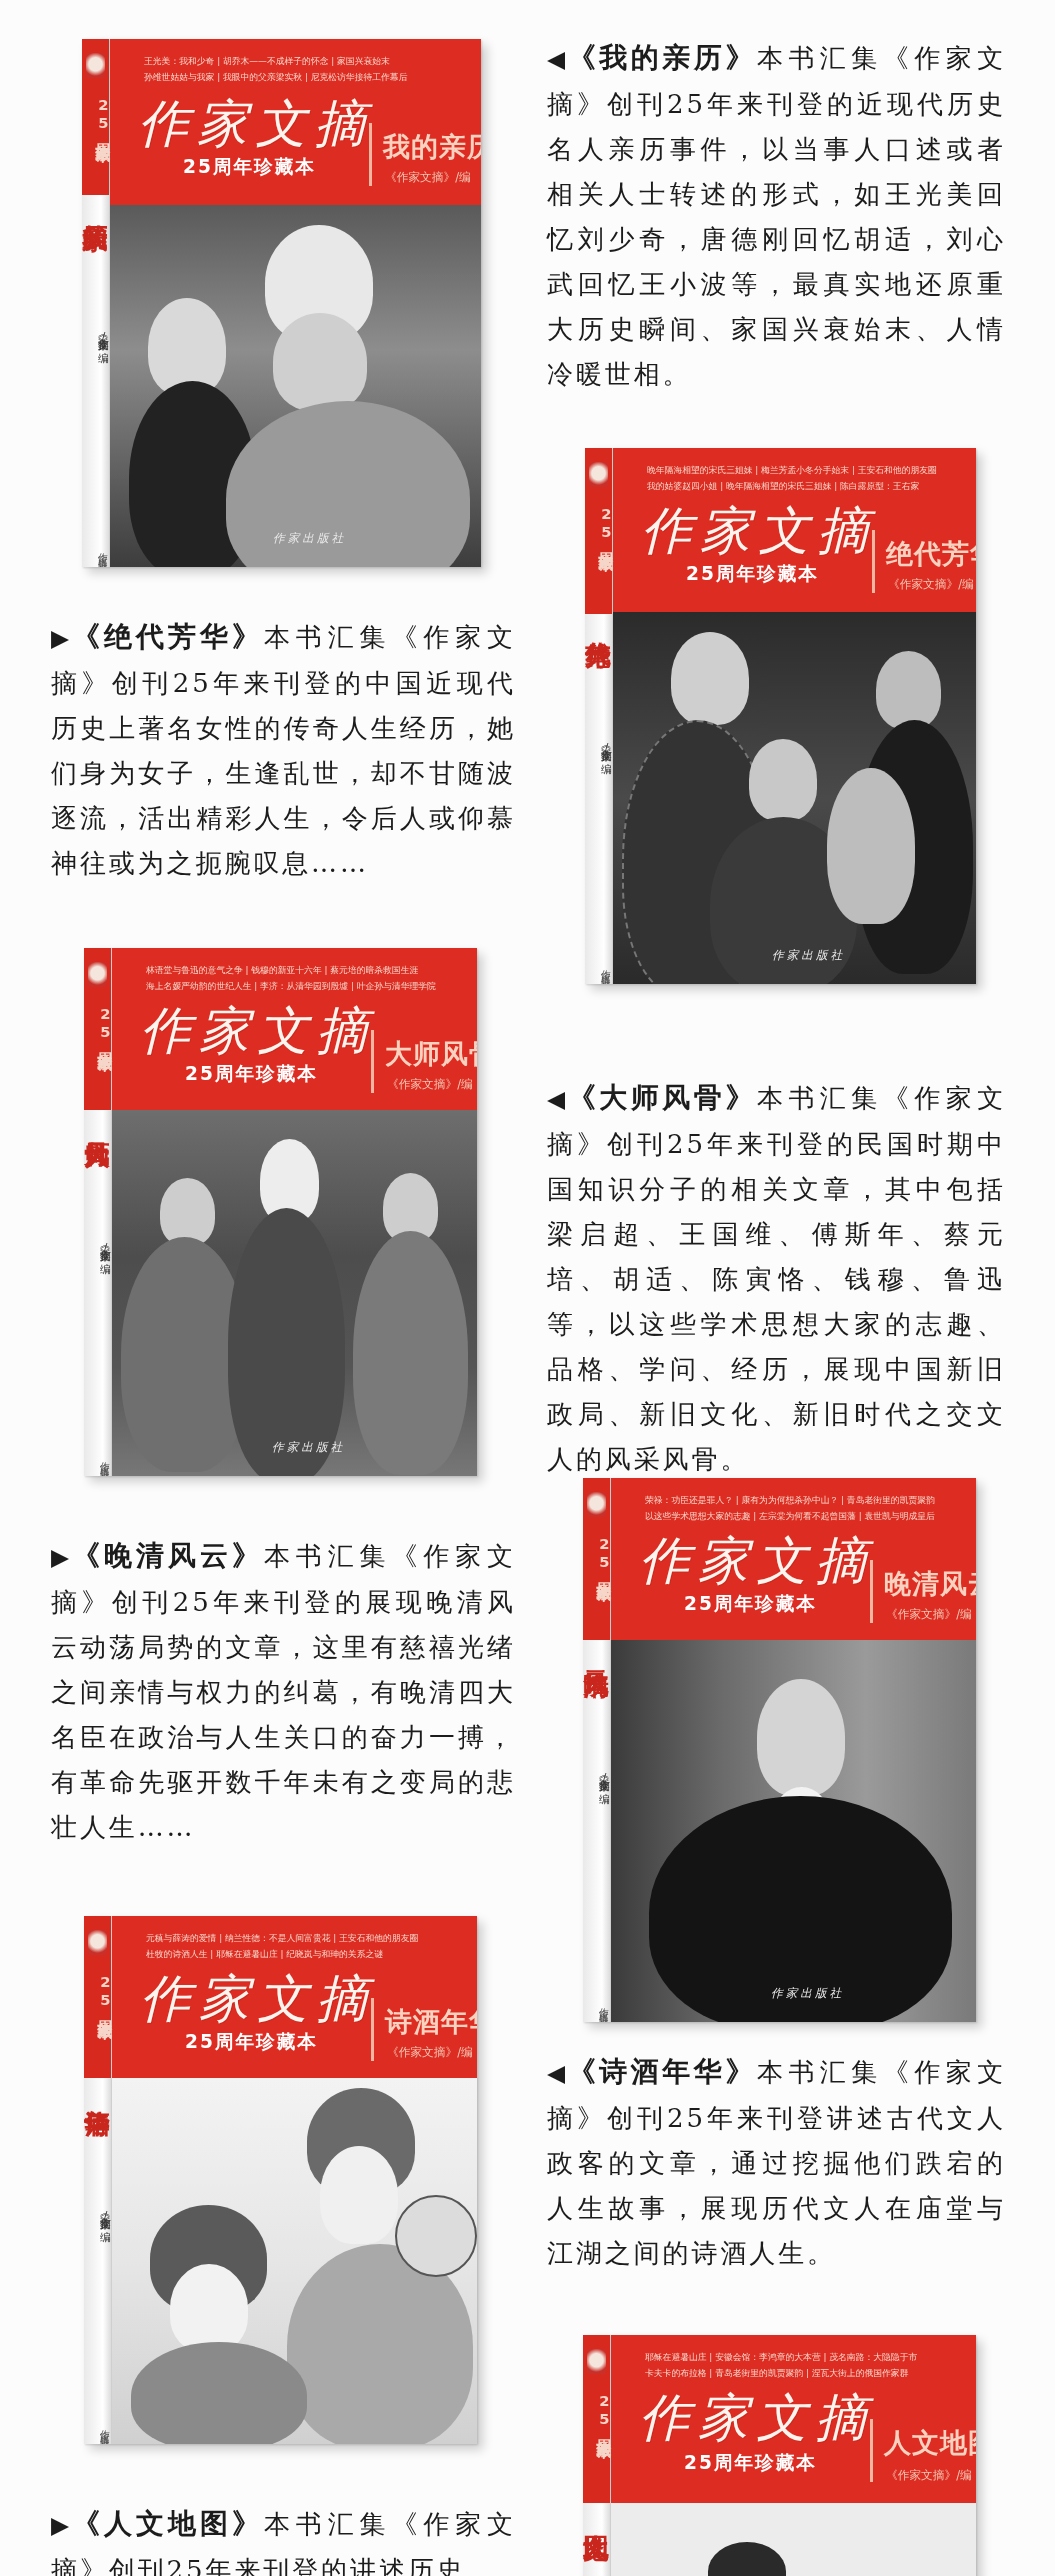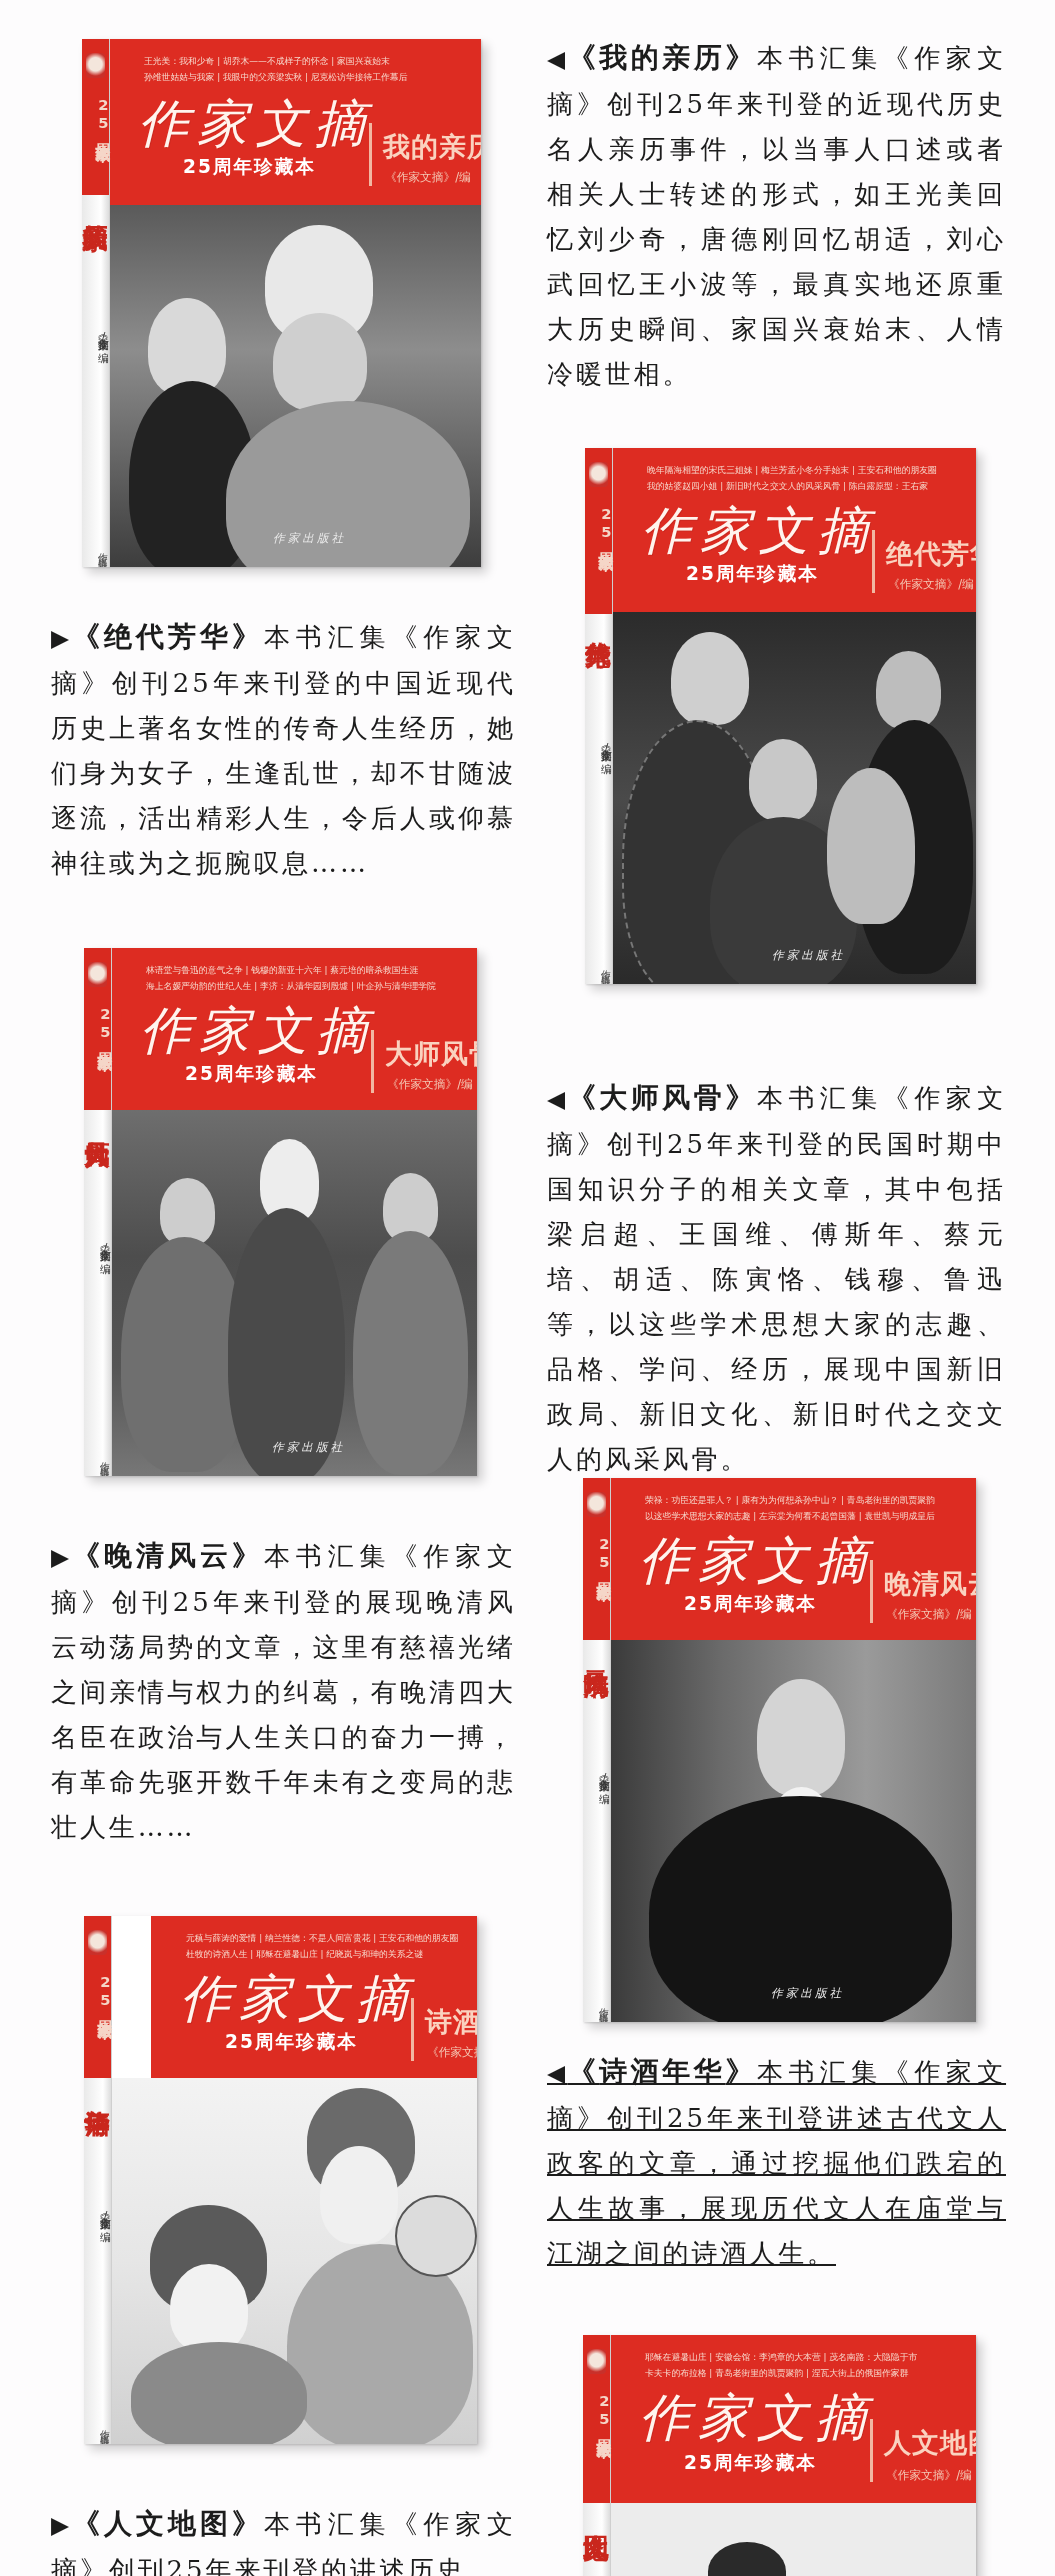--- a/index.html
+++ b/index.html
@@ -151,21 +151,21 @@
     <div class="spine-red-top" style="height:166px;"></div>
     <div class="spine-logo"></div>
     <div class="spine-edition">25周年珍藏本</div>
     <div class="spine-title" style="top:174px;">绝代芳华</div>
     <div class="spine-editor" style="top:293px;">《作家文摘》/编</div>
     <div class="spine-publisher">作家出版社</div>
   </div>
   <div class="cover-band" style="height:164px;">
     <div class="band-lines">
       <div>晚年隔海相望的宋氏三姐妹 | 梅兰芳孟小冬分手始末 | 王安石和他的朋友圈</div>
-        <div>我的姑婆赵四小姐 | 新旧时代之交文人的风采风骨 | 陈白露原型：王右家</div>
+        <div>我的姑婆赵四小姐 | 晚年隔海相望的宋氏三姐妹 | 陈白露原型：王右家</div>
     </div>
     <div class="band-logo" style="top:55px;">作家文摘</div>
     <div class="band-edition" style="top:113px;">25周年珍藏本</div>
     <div class="band-divider" style="top:82px;"></div>
     <div class="band-title" style="top:88px;">绝代芳华</div>
     <div class="band-editor" style="top:129px;">《作家文摘》/编</div>
   </div>
   <div class="cover-photo" style="top:164px;background:linear-gradient(180deg,#2b2b2b,#4a4a4a 50%,#2a2a2a);">
     <div class="fig" style="left:59px;top:19.6px;width:78px;height:93px;background:#cfcfcf;"></div>
     <div class="fig" style="left:9.8px;top:108px;width:147px;height:274px;background:#333;border:2px dashed #777;"></div>
@@ -245,42 +245,42 @@
 
 <div class="book" style="left:84px;top:1916px;width:393px;height:528px;">
   <div class="spine">
     <div class="spine-red-top" style="height:162px;"></div>
     <div class="spine-logo"></div>
     <div class="spine-edition">25周年珍藏本</div>
     <div class="spine-title" style="top:174px;">诗酒年华</div>
     <div class="spine-editor" style="top:293px;">《作家文摘》/编</div>
     <div class="spine-publisher">作家出版社</div>
   </div>
-  <div class="cover-band" style="height:206px;margin-left:40px;">
+  <div class="cover-band" style="height:206px;">
     <div class="band-lines">
       <div>元稹与薛涛的爱情 | 纳兰性德：不是人间富贵花 | 王安石和他的朋友圈</div>
         <div>杜牧的诗酒人生 | 耶稣在避暑山庄 | 纪晓岚与和珅的关系之谜</div>
     </div>
     <div class="band-logo" style="top:55px;">作家文摘</div>
     <div class="band-edition" style="top:113px;">25周年珍藏本</div>
     <div class="band-divider" style="top:82px;"></div>
     <div class="band-title" style="top:88px;">诗酒年华</div>
     <div class="band-editor" style="top:129px;">《作家文摘》/编</div>
   </div>
   <div class="cover-photo" style="top:162px;background:linear-gradient(180deg,#f3f3f3,#e6e6e6 50%,#d0d0d0);">
     <div class="fig" style="left:196px;top:9.8px;width:108px;height:108px;background:#6a6a6a;"></div>
     <div class="fig" style="left:209px;top:68px;width:78px;height:98px;background:#f0f0f0;"></div>
     <div class="fig" style="left:176px;top:166px;width:186px;height:205px;background:#a9a9a9;"></div>
     <div class="fig" style="left:284px;top:117px;width:78px;height:78px;background:#dcdcdc;border:2px solid #555;border-radius:50%;"></div>
     <div class="fig" style="left:39px;top:127px;width:117px;height:108px;background:#5a5a5a;"></div>
     <div class="fig" style="left:59px;top:186px;width:78px;height:88px;background:#f2f2f2;"></div>
     <div class="fig" style="left:19.6px;top:264px;width:176px;height:108px;background:#8a8a8a;"></div>
   </div>
 </div>
-<div class="desc" style="left:547px;top:2049px;width:459px;text-decoration:underline;">
+<div class="desc" style="left:547px;top:2049px;width:459px;">
   <span class="arrow">◀</span><span class="book-title">《<span>诗酒年华</span>》</span><span>本书汇集《作家文摘》创刊25年来刊登讲述古代文人政客的文章，通过挖掘他们跌宕的人生故事，展现历代文人在庙堂与江湖之间的诗酒人生。</span>
 </div>
 
 <div class="desc" style="left:51px;top:2501px;width:465px;">
   <span class="arrow">▶</span><span class="book-title">《<span>人文地图</span>》</span><span>本书汇集《作家文摘》创刊25年来刊登的讲述历史</span>
 </div>
 <div class="book" style="left:583px;top:2335px;width:393px;height:528px;">
   <div class="spine">
     <div class="spine-red-top" style="height:168px;"></div>
     <div class="spine-logo"></div>

